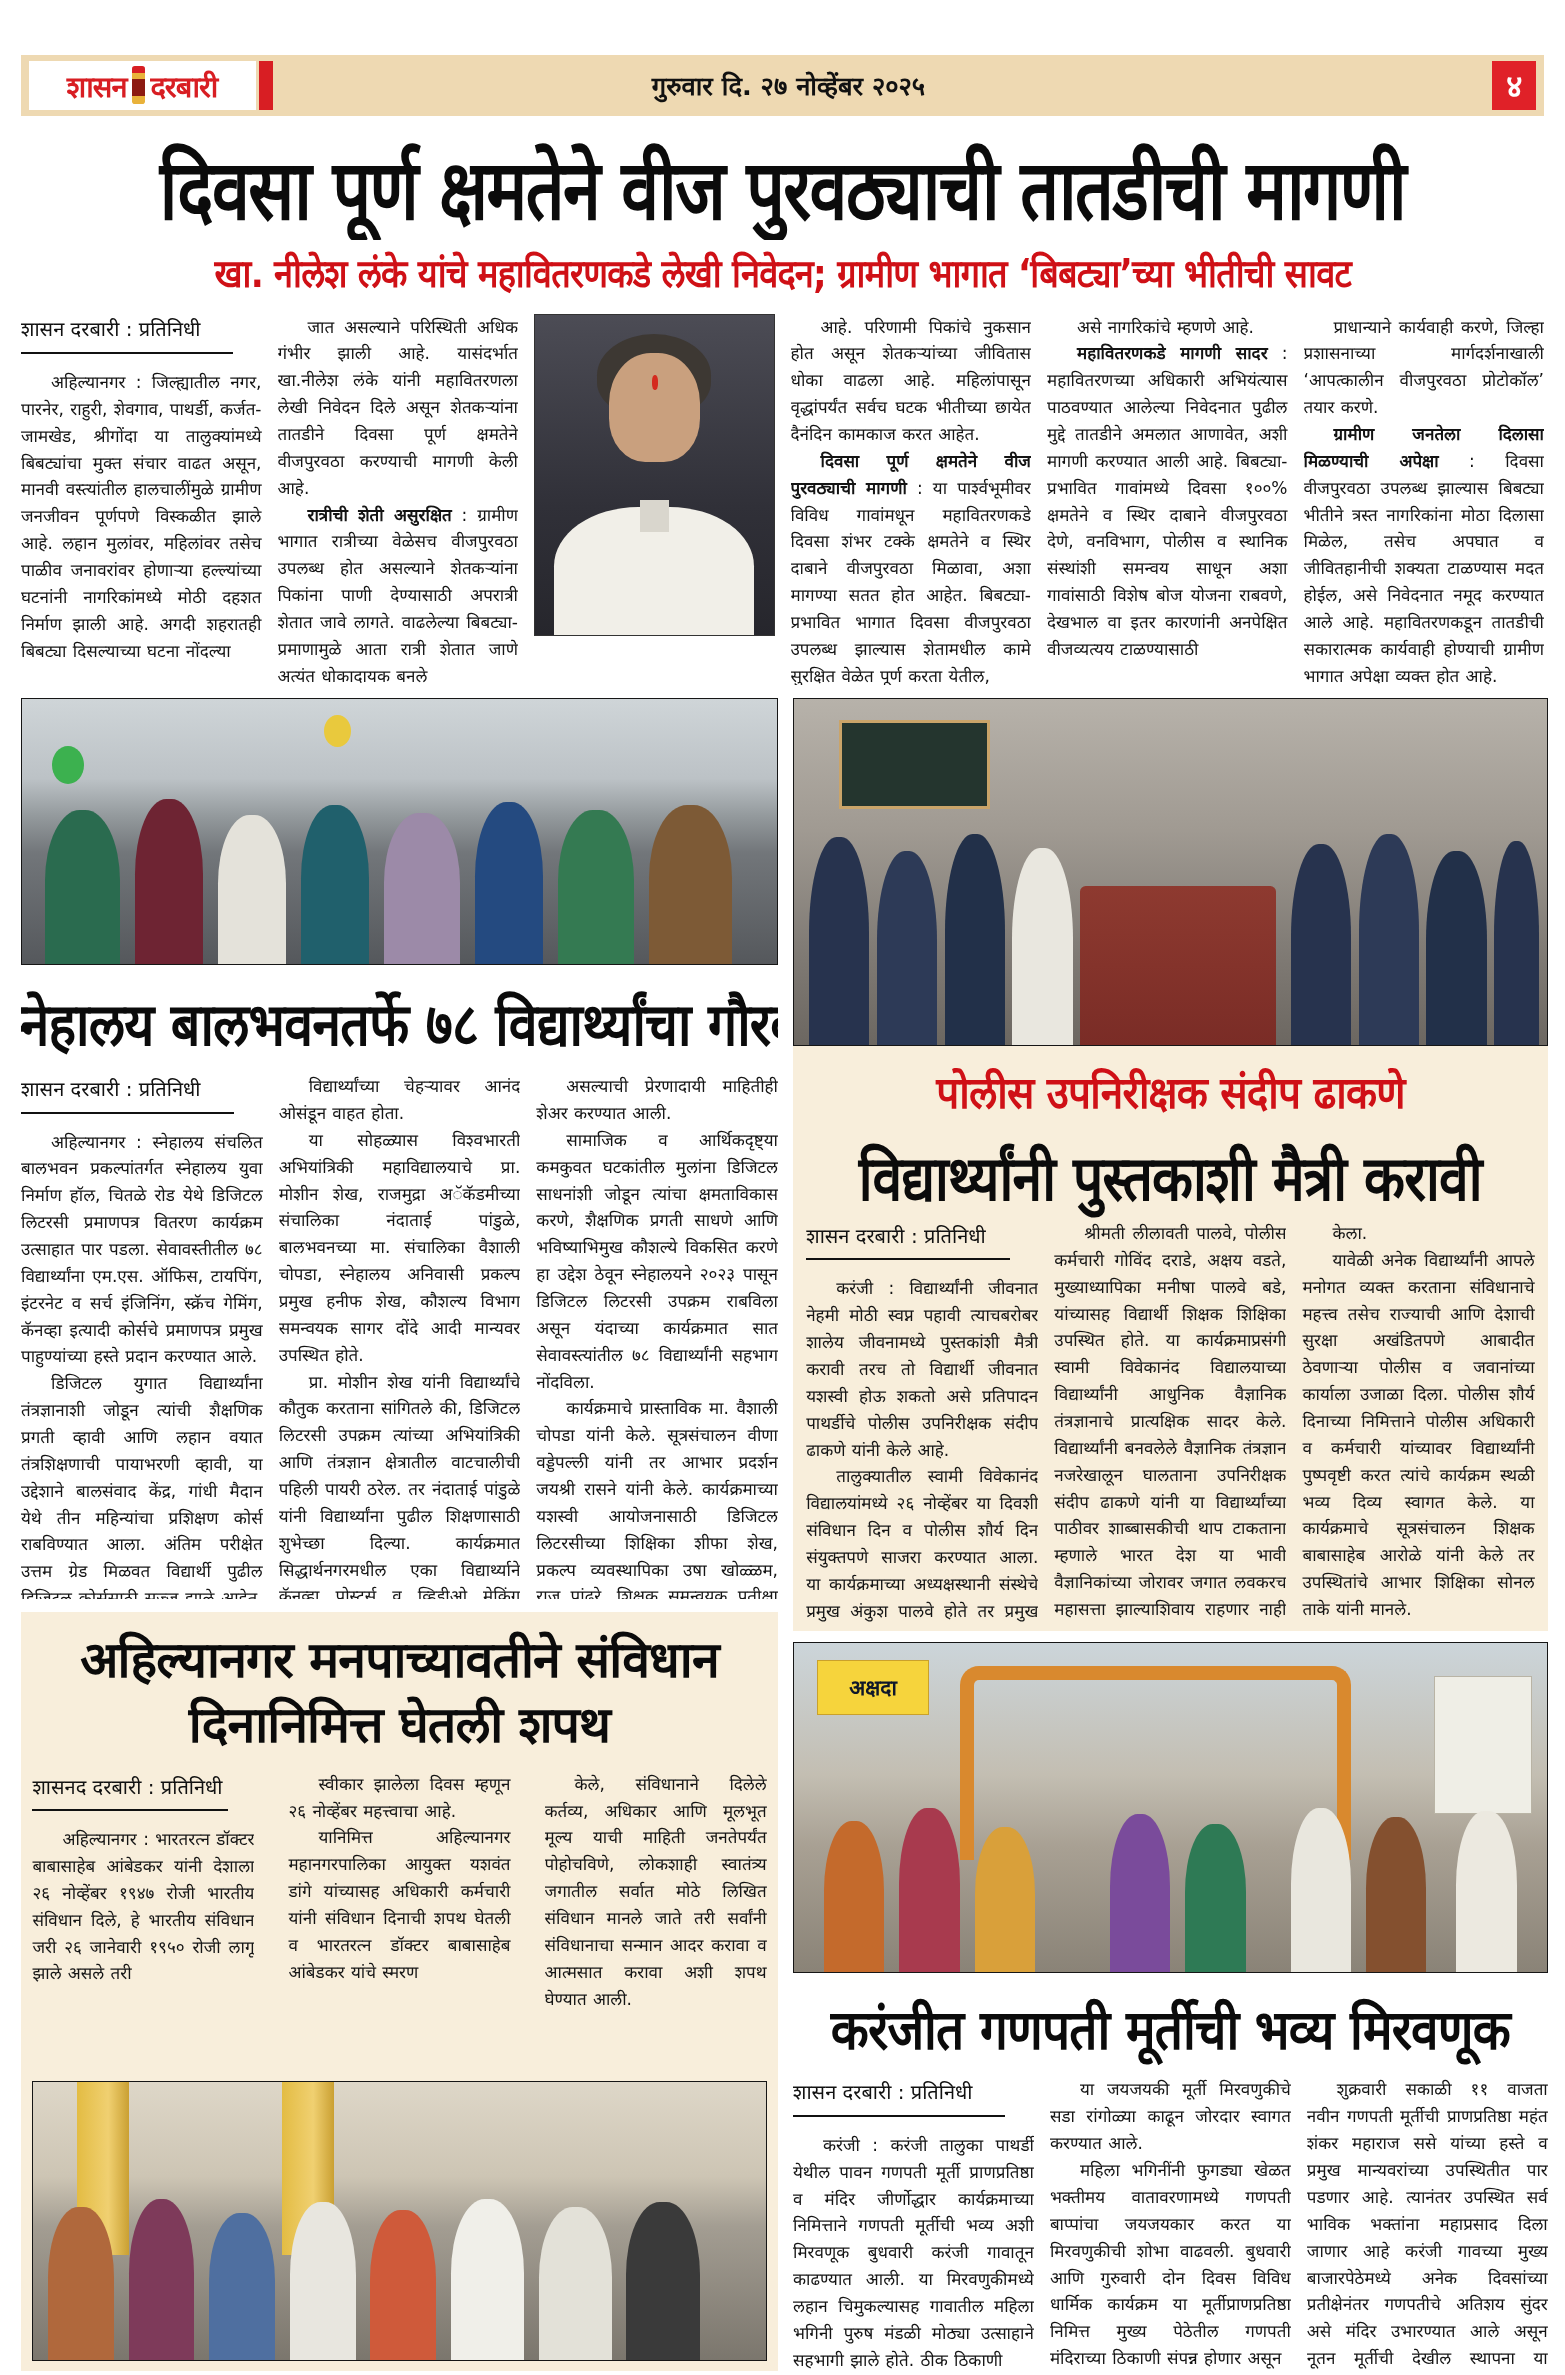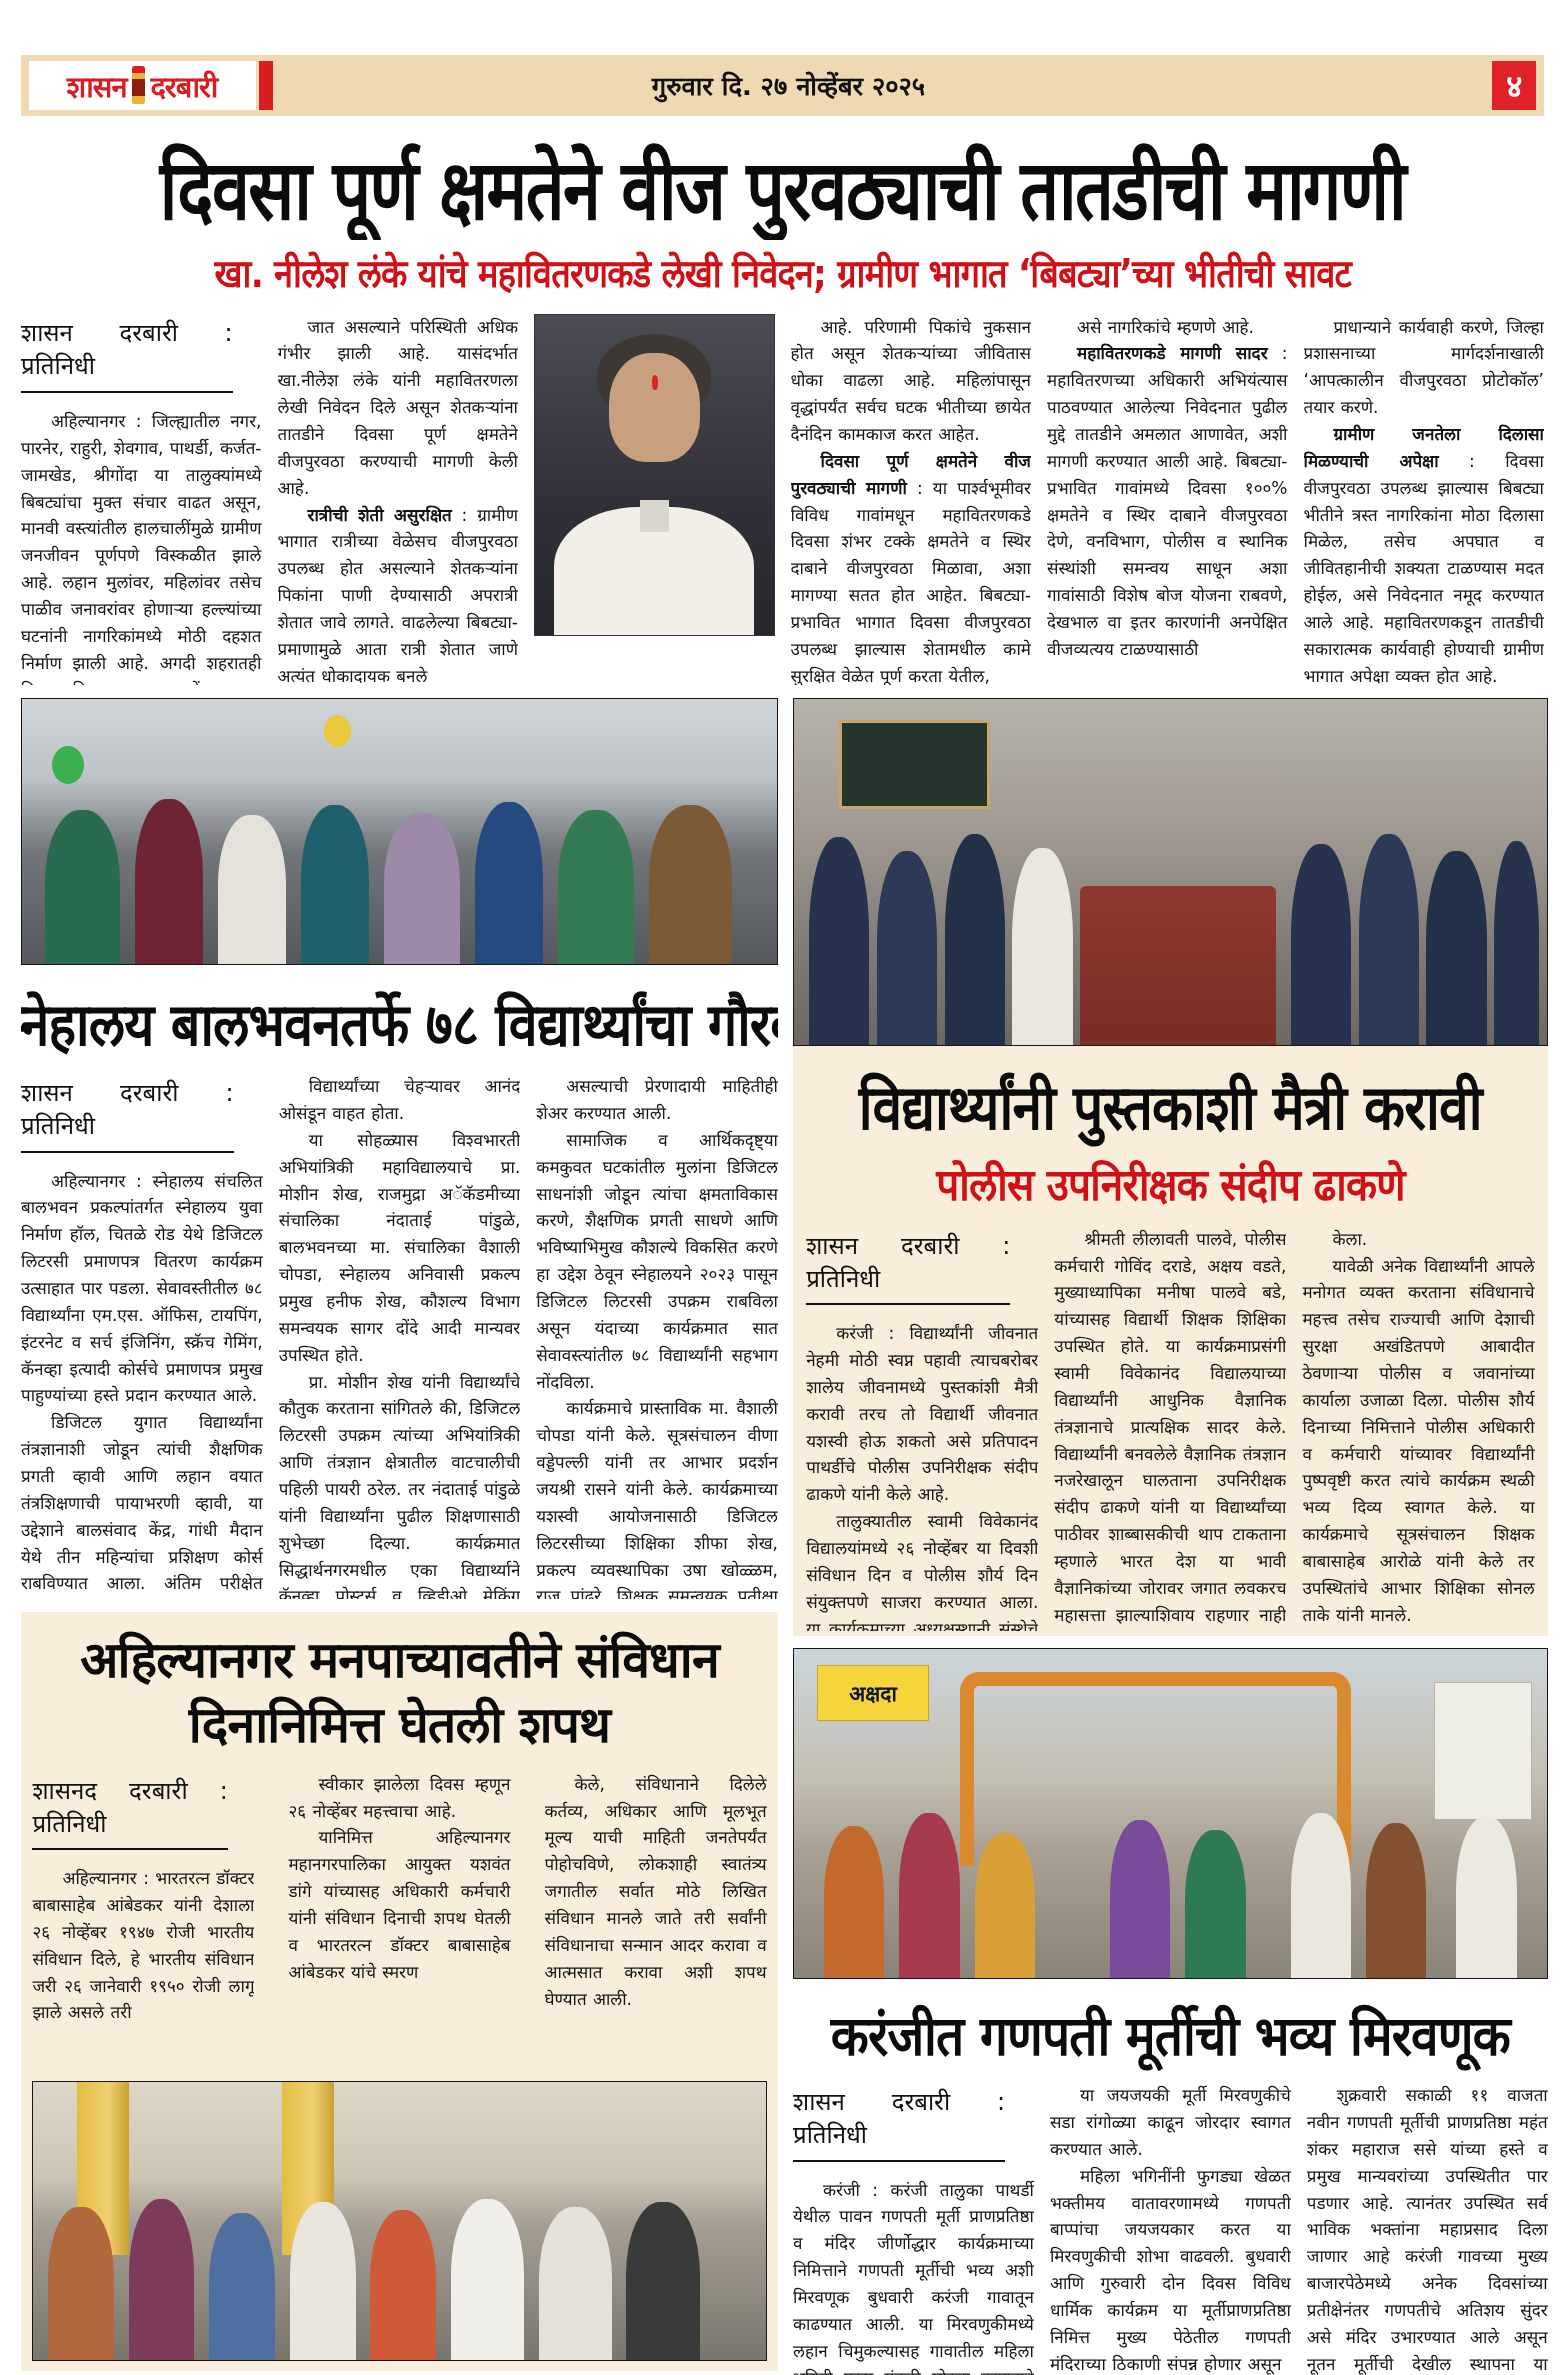--- a/index.html
+++ b/index.html
@@ -44,21 +44,21 @@
     font-size:39px; font-weight:800; color:#cf1016; white-space:nowrap; line-height:1.25;
     transform:scaleX(.88); transform-origin:center; margin:9.5px 0 0 0; letter-spacing:-0.9px;
   }
   .sec-headline {
     font-weight:800; color:#0b0b0b; white-space:nowrap; transform-origin:center;
     letter-spacing:-0.9px; margin:0;
   }
 
   
   .byline {
-    font-size:24px; color:#111; padding-bottom:9.5px; margin:1.9px 0 15px 0;
+    font-size:20px; color:#111; padding-bottom:9.5px; margin:1.9px 0 15px 0;
     border-bottom:2.8px solid #111; width:88%;
   }
   .cols { display:grid; column-gap:16px; text-align:justify; overflow:hidden; }
   .cols-6 { grid-template-columns:repeat(6,1fr); }
   .cols-3 { grid-template-columns:repeat(3,1fr); }
   .col { overflow:hidden; }
   .para { margin:0; font-size:17px; line-height:1.58; text-indent:30px; word-spacing:0.9px; }
   .para b { font-weight:800; }
 
   
@@ -235,25 +235,25 @@
         <span class="blob" style="left:11%; width:8%; height:56%; background:#2d3a57;"></span>
         <span class="blob" style="left:20%; width:8%; height:61%; background:#223049;"></span>
         <span class="blob" style="left:29%; width:8%; height:57%; background:#e9e7df;"></span>
         <span class="blob" style="left:66%; width:8%; height:58%; background:#27334e;"></span>
         <span class="blob" style="left:75%; width:8%; height:61%; background:#2d3a57;"></span>
         <span class="blob" style="left:84%; width:8%; height:56%; background:#223049;"></span>
         <span class="blob" style="left:93%; width:6%; height:59%; background:#27334e;"></span>
       </figure>
 
       <section class="cream art3-wrap">
+        <div class="fit" style="margin:5.7px 0 13.2px 0;">
+          <h4 class="sec-headline" style="font-size:44px; color:#cf1016; transform:scaleX(.92); margin:0;">पोलीस उपनिरीक्षक संदीप ढाकणे</h4>
+        </div>
         <div class="fit" style="margin:7.6px 0 1.9px 0;">
           <h3 class="sec-headline" style="font-size:62px; transform:scaleX(.86);">विद्यार्थ्यांनी पुस्तकाशी मैत्री करावी</h3>
-        </div>
-        <div class="fit" style="margin:5.7px 0 13.2px 0;">
-          <h4 class="sec-headline" style="font-size:44px; color:#cf1016; transform:scaleX(.92); margin:0;">पोलीस उपनिरीक्षक संदीप ढाकणे</h4>
         </div>
         <div class="cols cols-3" style="height:405px;">
           <div class="col">
             <div class="byline">शासन दरबारी : प्रतिनिधी</div>
             <div>
                 <p class="para">करंजी : विद्यार्थ्यांनी जीवनात नेहमी मोठी स्वप्न पहावी त्याचबरोबर शालेय जीवनामध्ये पुस्तकांशी मैत्री करावी तरच तो विद्यार्थी जीवनात यशस्वी होऊ शकतो असे प्रतिपादन पाथर्डीचे पोलीस उपनिरीक्षक संदीप ढाकणे यांनी केले आहे.</p>
                 <p class="para">तालुक्यातील स्वामी विवेकानंद विद्यालयांमध्ये २६ नोव्हेंबर या दिवशी संविधान दिन व पोलीस शौर्य दिन संयुक्तपणे साजरा करण्यात आला. या कार्यक्रमाच्या अध्यक्षस्थानी संस्थेचे प्रमुख अंकुश पालवे होते तर प्रमुख मान्यवर म्हणून</p>
               </div>
           </div>
           <div class="col">

